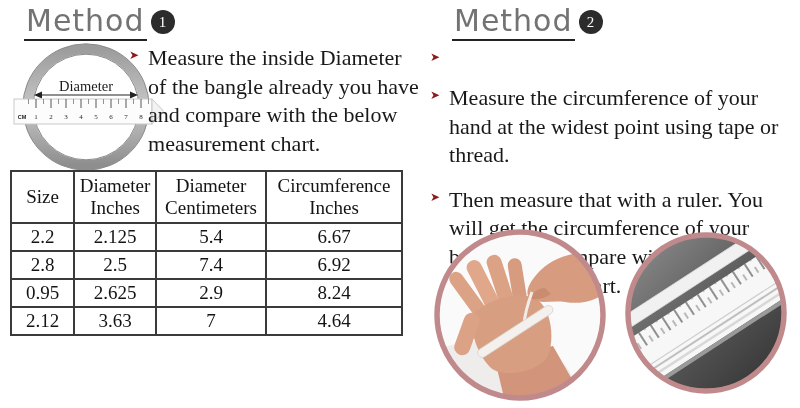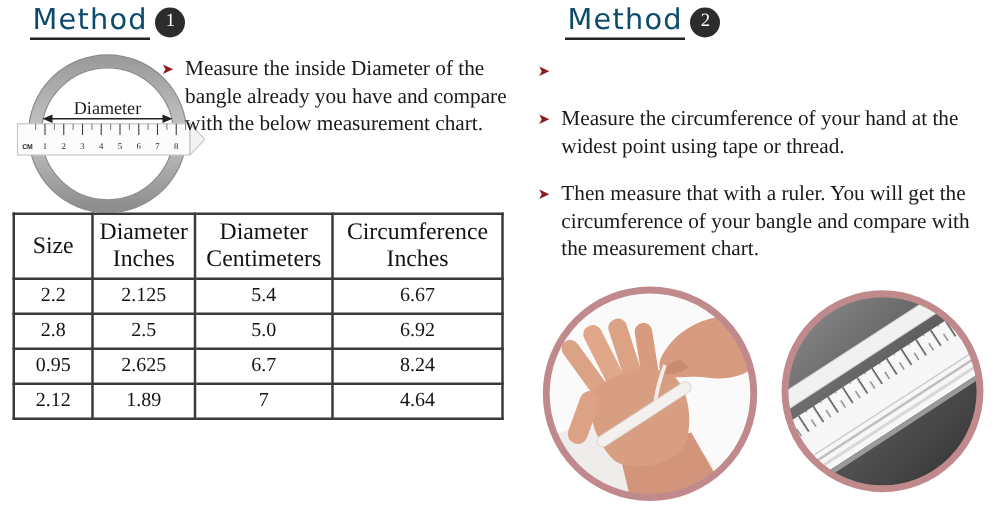--- a/index.html
+++ b/index.html
@@ -4,44 +4,44 @@
 <style>
   * { margin:0; padding:0; box-sizing:border-box; }
   html,body { background:#ffffff; }
   .canvas {
     position:relative; width:800px; height:408px; background:#ffffff;
     font-family:"Liberation Serif", serif; color:#1b1b1b; overflow:hidden;
   }
   
   .heading { position:absolute; display:flex; align-items:center; gap:4px;
              font-family:"DejaVu Sans", sans-serif; }
-  .heading .word { font-size:23px; letter-spacing:1px; color:#0c4a6e;
+  .heading .word { font-size:30px; letter-spacing:1px; color:#737373;
                    border-bottom:2.5px solid #222; padding:0 2px 1px 2px; }
   .badge { width:24px; height:24px; border-radius:50%; background:#2c2c2c; color:#fff;
            display:flex; align-items:center; justify-content:center;
            font-size:15px; font-family:"Liberation Serif", serif; }
   .m1-heading { left:24px; top:3px; }
   .m2-heading { left:452px; top:3px; }
   
   .bullet { display:flex; gap:9px; }
   .bullet .arrow { color:#8e1b1b; font-family:"DejaVu Sans", sans-serif;
                    font-size:12px; line-height:22px; flex:0 0 auto; }
-  .bullet .btext { font-size:17px; line-height:1.3; color:#191919; }
+  .bullet .btext { font-size:22px; line-height:1.3; color:#191919; }
   .m1-bullet { position:absolute; left:129px; top:44px; width:292px; }
   .m2-bullets { position:absolute; left:430px; top:46px; width:370px;
                 display:flex; flex-direction:column; gap:16px; }
   
   .bangle { position:absolute; left:12px; top:38px; }
   
   table.size-chart { position:absolute; left:10px; top:170px; width:391px;
                      border-collapse:collapse; table-layout:fixed; background:#fff; }
   .size-chart th, .size-chart td { border:2px solid #3a3a3a; text-align:center;
                      vertical-align:middle; font-weight:normal; color:#141414; padding:0; }
   .size-chart th { height:52px; font-size:19px; line-height:1.18; }
-  .size-chart td { height:28px; font-size:16px; }
+  .size-chart td { height:28px; font-size:19px; }
   
   .photo { position:absolute; }
   .photo-hands { left:433px; top:228px; }
   .photo-ruler { left:624px; top:231px; }
 </style>
 </head>
 <body>
 
 <div class="canvas">
 
@@ -135,32 +135,32 @@
     <tbody>
       <tr>
         <td>2.2</td>
         <td>2.125</td>
         <td>5.4</td>
         <td>6.67</td>
       </tr>
       <tr>
         <td>2.8</td>
         <td>2.5</td>
-        <td>5.0</td>
+        <td>7.4</td>
         <td>6.92</td>
       </tr>
       <tr>
         <td>0.95</td>
         <td>2.625</td>
-        <td>6.7</td>
+        <td>2.9</td>
         <td>8.24</td>
       </tr>
       <tr>
         <td>2.12</td>
-        <td>1.89</td>
+        <td>3.63</td>
         <td>7</td>
         <td>4.64</td>
       </tr>
     </tbody>
   </table>
 
   <div class="heading m2-heading">
     <span class="word">Method</span>
     <span class="badge">2</span>
   </div>

